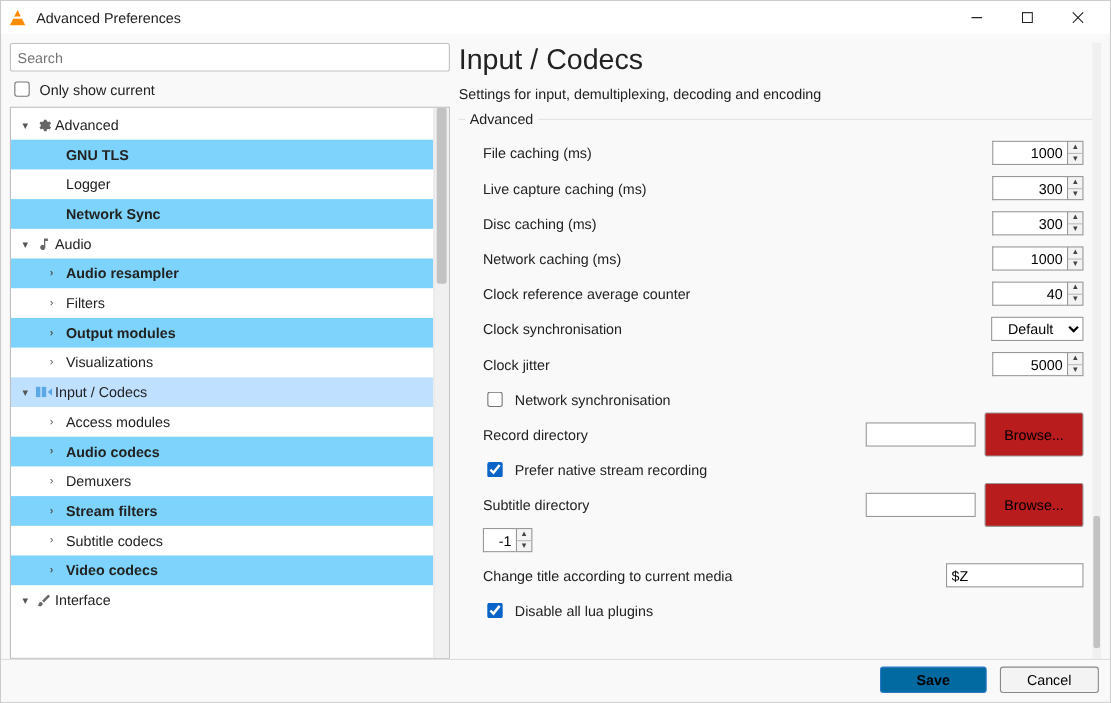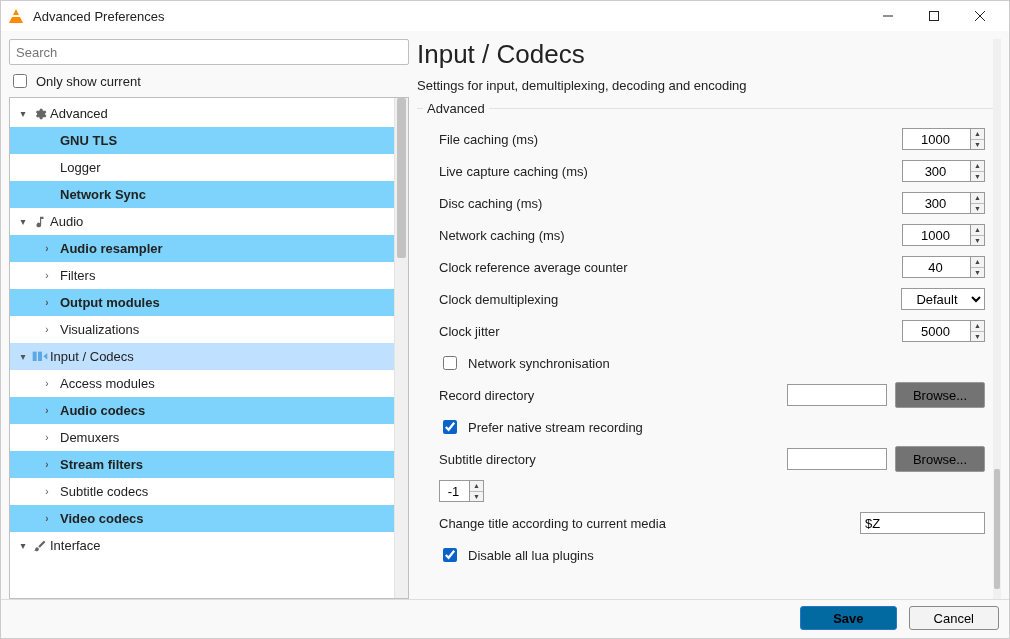--- a/index.html
+++ b/index.html
@@ -33,28 +33,28 @@
   h1 { font-size:26px; font-weight:400; margin:0 0 8px 0; }
   .desc { margin-bottom:8px; }
   .grouptitle-line{ display:flex; align-items:center;}
   .grouptitle-line::before, .grouptitle-line::after{ content:""; border-top:1px solid #e2e2e2; }
   .grouptitle-line::before{ width:6px; margin-right:4px;}
   .grouptitle-line::after{ flex:1; margin-left:4px;}
   .settings { padding: 12px 8px 8px 22px; display:flex; flex-direction:column; gap:10px;}
   .srow { display:flex; align-items:center; gap:8px; height:22px;}
   .srow .slabel { flex:1; }
   .spin { display:flex;}
-  .spin input { width:68px; height:22px; text-align:center; padding-right:4px; border:1px solid #999; border-right:none; font-size:13px;}
+  .spin input { width:68px; height:22px; text-align:right; padding-right:4px; border:1px solid #999; border-right:none; font-size:13px;}
   .spin-btns { width:15px; border:1px solid #999; display:flex; flex-direction:column; background:#f3f3f3;}
   .spin-btns span{ flex:1; display:flex; align-items:center; justify-content:center; font-size:7px; color:#444;}
   .spin-btns span:first-child{border-bottom:1px solid #bbb;}
   select.combo { width:84px; height:22px; border:1px solid #999; background:#fff; font-size:13px;text-align:center;}
   .txt { width:100px; height:22px; border:1px solid #999; background:#fff; padding:1px 4px; font-size:13px;}
   .txt.wide { width:125px;}
-  .browse { width:90px; height:26px; border:1px solid #999; background:#737373; border-radius:2px; font-size:13px;text-align:center;}
+  .browse { width:90px; height:40px; border:1px solid #999; background:#b91c1c; border-radius:2px; font-size:13px;text-align:center;}
   .chk { width:14px; height:14px; accent-color:#0a64c8;}
   .right-scroll{ width:8px; background:#f0f0f0; position:relative;}
   .right-thumb{ position:absolute; top:430px; bottom:10px; left:1px; right:1px; background:#c2c2c2; border-radius:2px;}
   .rightcontent{ display:flex; flex:1; min-height:0;}
   .rightinner { flex:1; display:flex; flex-direction:column; min-width:0;}
   
   .footer { border-top:1px solid #ddd; padding:6px 10px 8px 10px; display:flex; align-items:flex-end; background:#f9f9f9;}
   .show-settings { font-size:12px; margin-bottom:4px;}
   .footer-left { display:flex; flex-direction:column;}
   .radios{ display:flex; align-items:center; gap:8px;}
@@ -282,21 +282,21 @@
               <span class="slabel">Clock reference average counter</span>
               <div class="spin">
                 <input value="40" style="">
                 <div class="spin-btns">
                   <span>▲</span>
                   <span>▼</span>
                 </div>
               </div>
             </div>
         <div class="srow">
-              <span class="slabel">Clock demultiplexing</span>
+              <span class="slabel">Clock synchronisation</span>
               <select class="combo"><option>Default</option></select>
             </div>
         <div class="srow">
               <span class="slabel">Clock jitter</span>
               <div class="spin">
                 <input value="5000" style="">
                 <div class="spin-btns">
                   <span>▲</span>
                   <span>▼</span>
                 </div>

